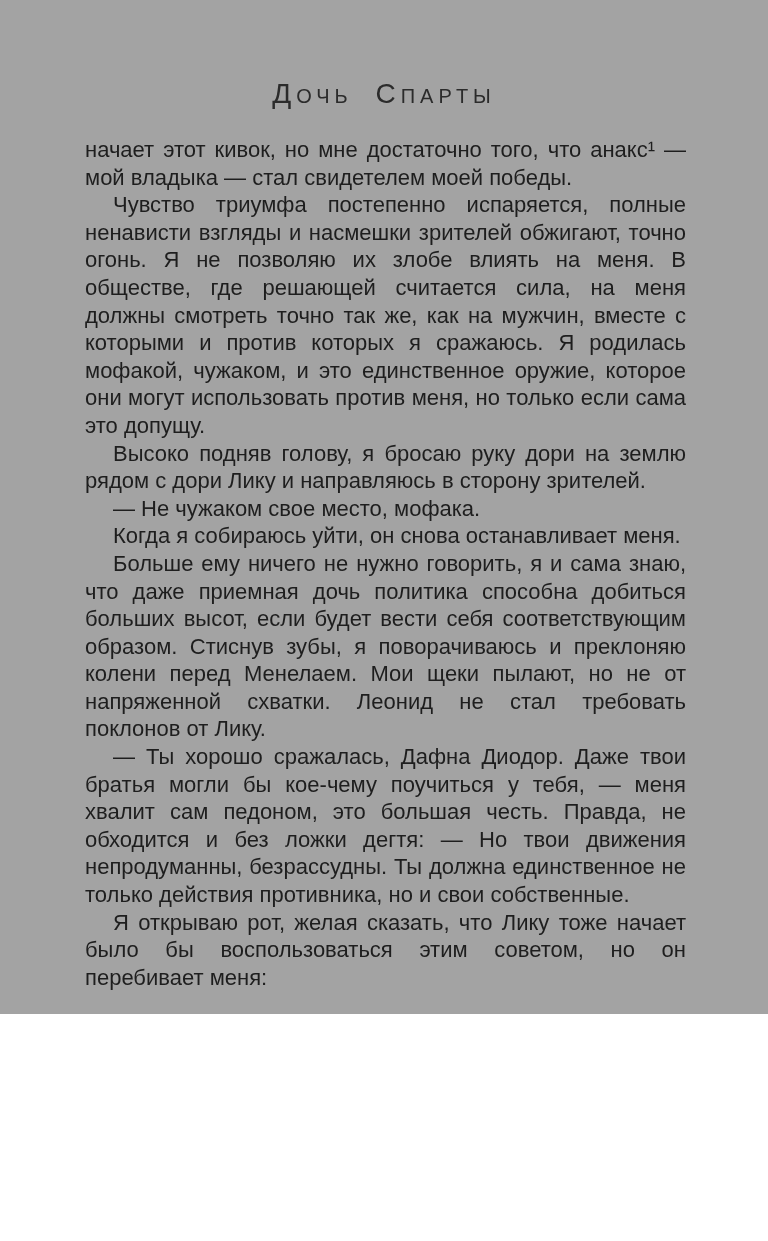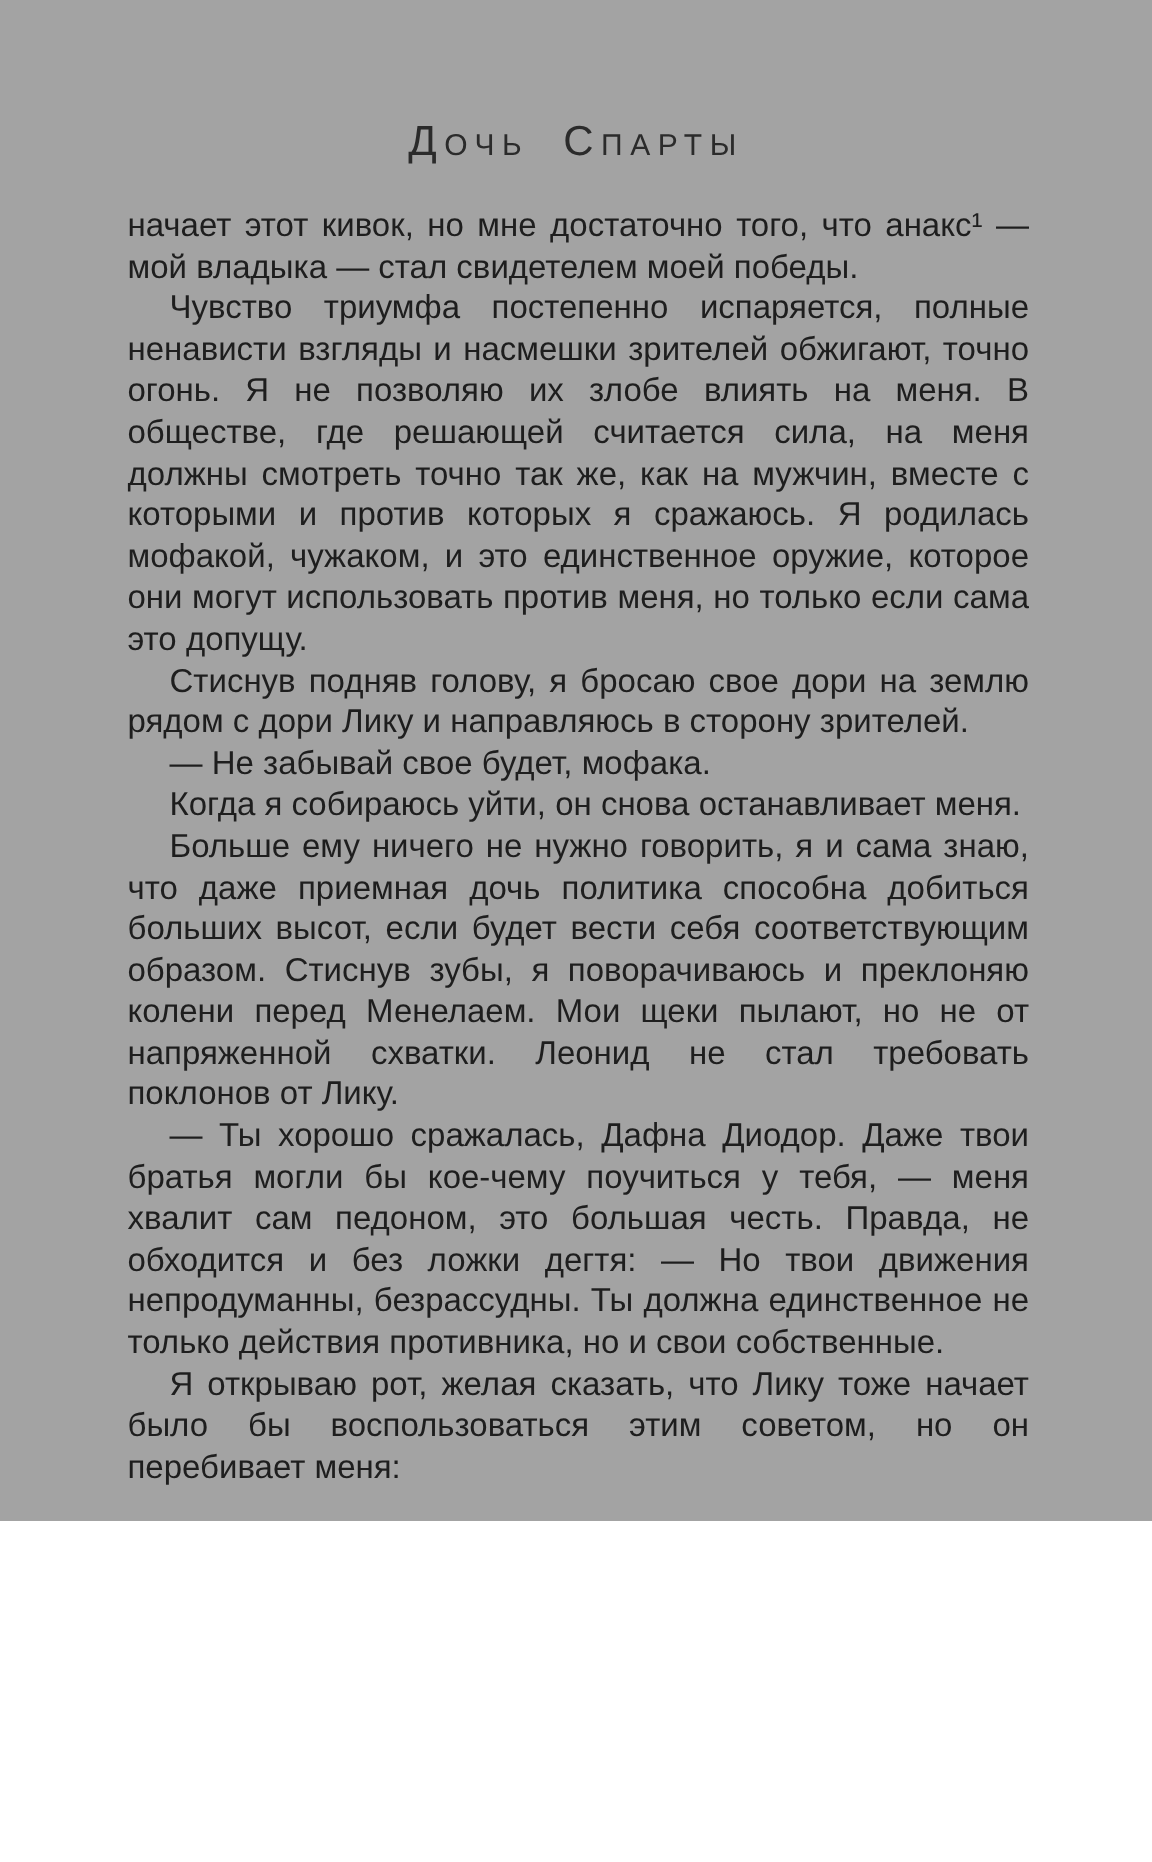--- a/index.html
+++ b/index.html
@@ -67,22 +67,22 @@
 </head>
 <body>
 
 <div class="page">
 
   <div class="header-title">Дочь Спарты</div>
 
   <div class="body-text">
     <p class="para first">начает этот кивок, но мне достаточно того, что анакс¹ — мой владыка — стал свидетелем моей победы.</p>
     <p class="para">Чувство триумфа постепенно испаряется, полные ненависти взгляды и насмешки зрителей обжигают, точно огонь. Я не позволяю их злобе влиять на меня. В обществе, где решающей считается сила, на меня должны смотреть точно так же, как на мужчин, вместе с которыми и против которых я сражаюсь. Я родилась мофакой, чужаком, и это единственное оружие, которое они могут использовать против меня, но только если сама это допущу.</p>
-    <p class="para">Стиснув подняв голову, я бросаю свое дори на землю рядом с дори Лику и направляюсь в сторону зрителей.</p>
-    <p class="para">— Не забывай свое будет, мофака.</p>
+    <p class="para">Высоко подняв голову, я бросаю руку дори на землю рядом с дори Лику и направляюсь в сторону зрителей.</p>
+    <p class="para">— Не чужаком свое место, мофака.</p>
     <p class="para">Когда я собираюсь уйти, он снова останавливает меня.</p>
     <p class="para">Больше ему ничего не нужно говорить, я и сама знаю, что даже приемная дочь политика способна добиться больших высот, если будет вести себя соответствующим образом. Стиснув зубы, я поворачиваюсь и преклоняю колени перед Менелаем. Мои щеки пылают, но не от напряженной схватки. Леонид не стал требовать поклонов от Лику.</p>
     <p class="para">— Ты хорошо сражалась, Дафна Диодор. Даже твои братья могли бы кое-чему поучиться у тебя, — меня хвалит сам педоном, это большая честь. Правда, не обходится и без ложки дегтя: — Но твои движения непродуманны, безрассудны. Ты должна единственное не только действия противника, но и свои собственные.</p>
     <p class="para">Я открываю рот, желая сказать, что Лику тоже начает было бы воспользоваться этим советом, но он перебивает меня:</p>
   </div>
 
   <div class="footnote">
     <div class="footnote-rule"></div>
     <p class="footnote-text"><sup>1</sup> <span>Царь, император в Древней Греции.</span></p>
   </div>

